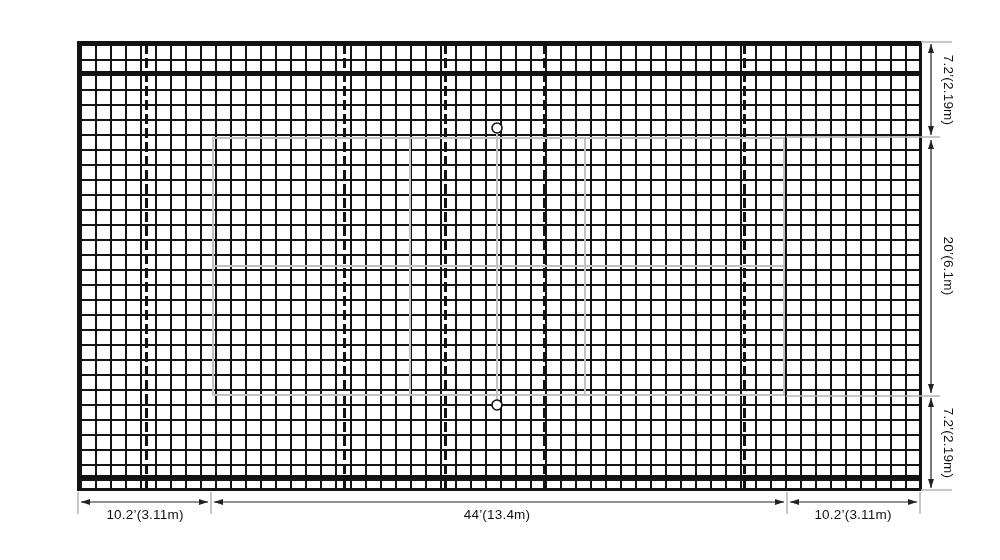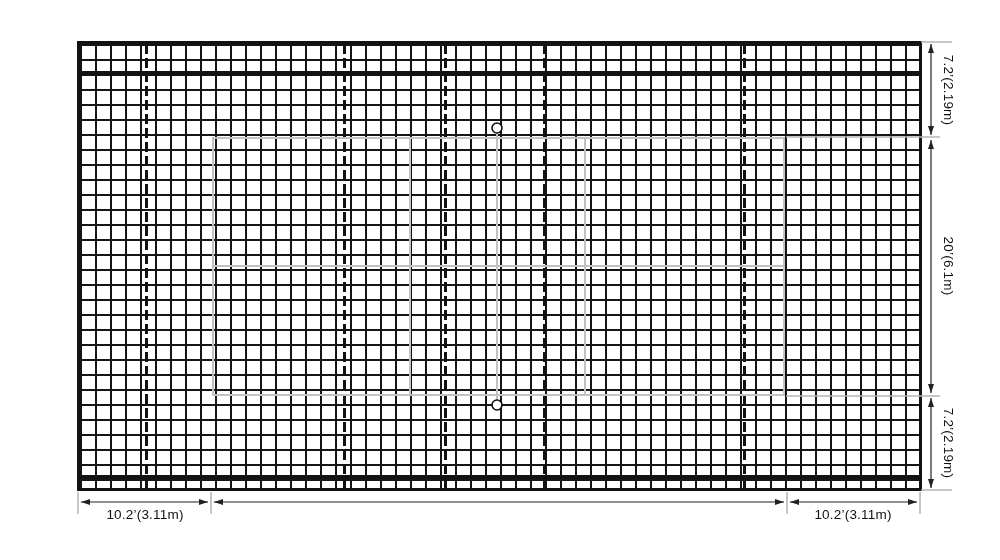--- a/index.html
+++ b/index.html
@@ -83,15 +83,16 @@
       <line x1="214" y1="502" x2="784" y2="502" marker-start="url(#arr)" marker-end="url(#arr)"></line>
       <line x1="790" y1="502" x2="917" y2="502" marker-start="url(#arr)" marker-end="url(#arr)"></line>
     </g>
   </svg>
 
   <div class="dim-label rot" style="left:888px;top:81px;width:120px;">7.2’(2.19m)</div>
   <div class="dim-label rot" style="left:888px;top:257px;width:120px;">20’(6.1m)</div>
   <div class="dim-label rot" style="left:888px;top:434px;width:120px;">7.2’(2.19m)</div>
 
   <div class="dim-label" style="left:75px;top:506px;width:140px;">10.2’(3.11m)</div>
+  <div class="dim-label" style="left:427px;top:506px;width:140px;">44’(13.4m)</div>
   <div class="dim-label" style="left:783px;top:506px;width:140px;">10.2’(3.11m)</div>
 
 </div>
 
 </body></html>

